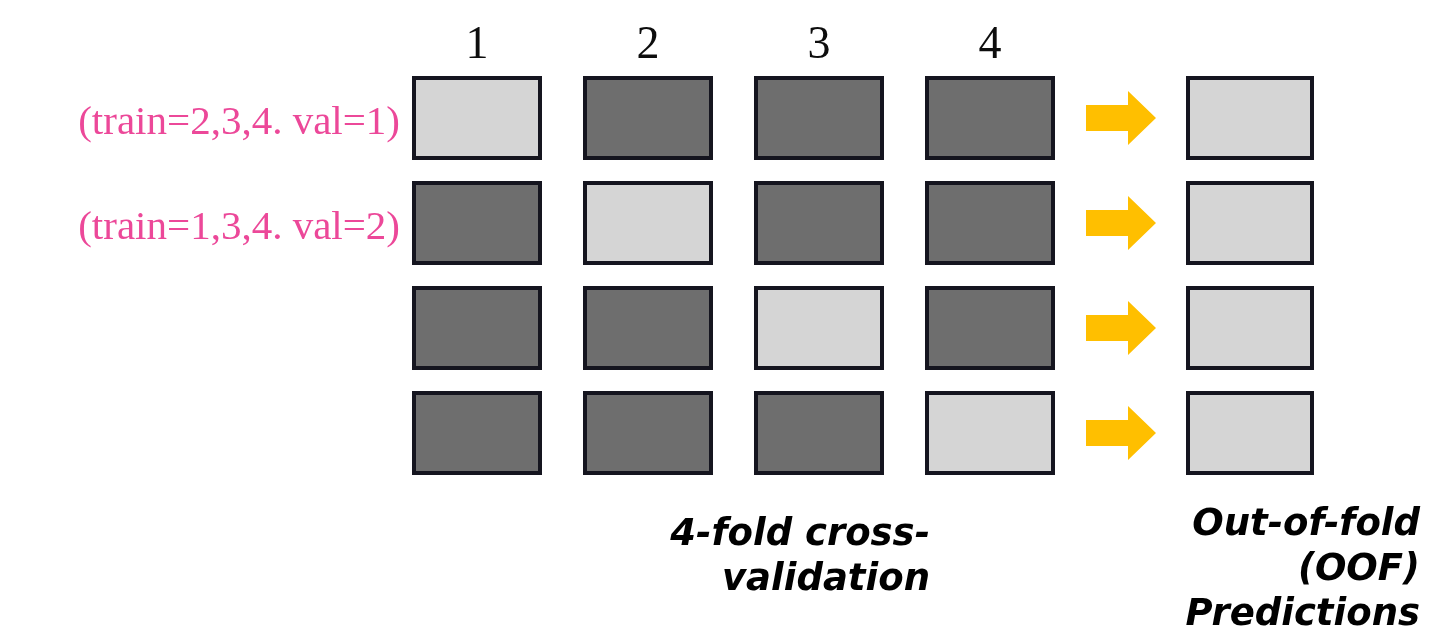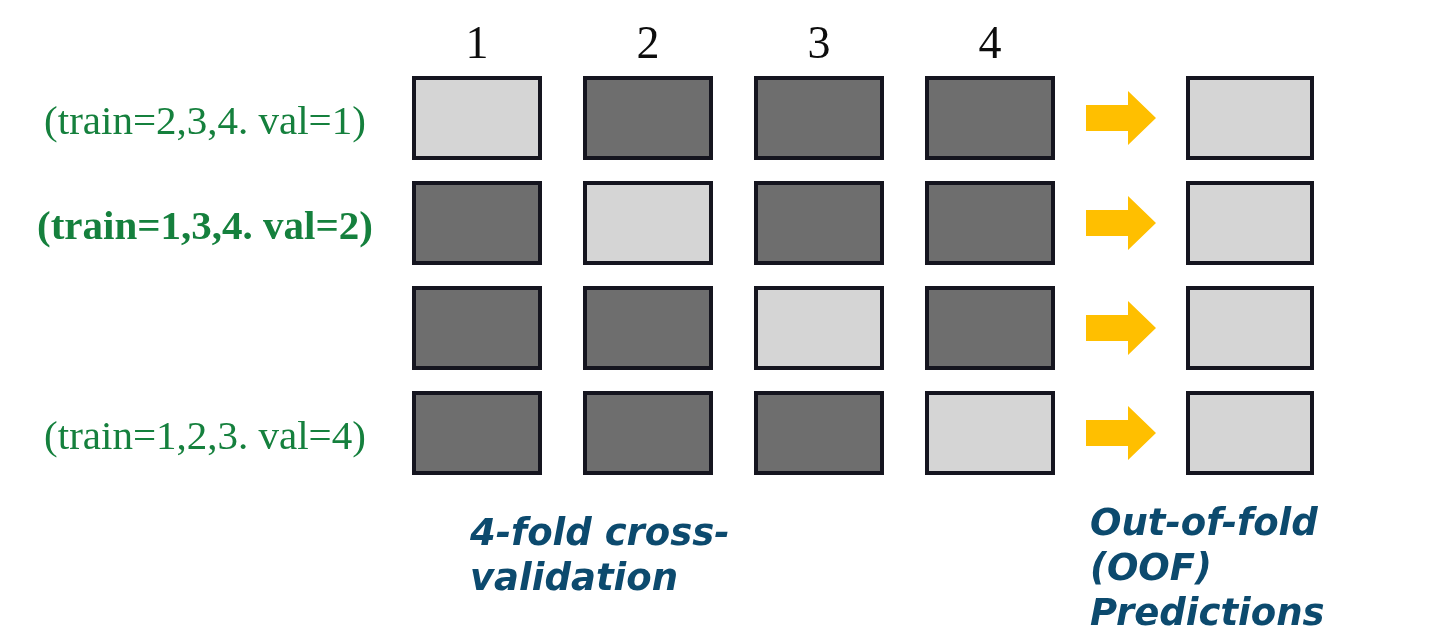--- a/index.html
+++ b/index.html
@@ -28,26 +28,26 @@
     line-height: 1;
     color: #0d0d0d;
     top: 20px;
   }
 
   
   .row-label {
     position: absolute;
     left: 10px;
     width: 390px;
-    text-align: center;
+    text-align: right;
     font-family: "Liberation Serif", "DejaVu Serif", serif;
     font-size: 41px;
     line-height: 1;
     white-space: nowrap;
-    color: #15803d;
+    color: #ec4899;
   }
 
   
   .cell {
     position: absolute;
     width: 130px;
     height: 84px;
     box-sizing: border-box;
     border: 4px solid #15151f;
     background: #6e6e6e;
@@ -75,22 +75,22 @@
   .arrow svg { display: block; width: 100%; height: 100%; }
 
   
   .caption {
     position: absolute;
     font-family: "DejaVu Sans", "Liberation Sans", sans-serif;
     font-style: italic;
     font-weight: 600;
     font-size: 37px;
     line-height: 1.22;
-    color: #0c4a6e;
-    text-align: left;
+    color: #000000;
+    text-align: right;
     white-space: pre-line;
   }
   #caption-cv {
     left: 470px;
     width: 460px;
     top: 510px;
   }
   #caption-oof {
     left: 1090px;
     width: 330px;
@@ -112,21 +112,21 @@
   <div class="cell" style="left:583px;top:76px;"></div>
   <div class="cell" style="left:754px;top:76px;"></div>
   <div class="cell" style="left:925px;top:76px;"></div>
   <div class="arrow" style="left:1086px;top:91px;">
     <svg viewBox="0 0 70 54" preserveAspectRatio="none" aria-hidden="true">
       <polygon points="0,14 42,14 42,0 70,27 42,54 42,40 0,40" fill="#ffbf00"></polygon>
     </svg>
   </div>
   <div class="oof-cell" style="left:1186px;top:76px;"></div>
 
-  <div class="row-label" style="top:205px;font-weight:bold;">(train=1,3,4. val=2)</div>
+  <div class="row-label" style="top:205px;">(train=1,3,4. val=2)</div>
   <div class="cell" style="left:412px;top:181px;"></div>
   <div class="cell light" style="left:583px;top:181px;"></div>
   <div class="cell" style="left:754px;top:181px;"></div>
   <div class="cell" style="left:925px;top:181px;"></div>
   <div class="arrow" style="left:1086px;top:196px;">
     <svg viewBox="0 0 70 54" preserveAspectRatio="none" aria-hidden="true">
       <polygon points="0,14 42,14 42,0 70,27 42,54 42,40 0,40" fill="#ffbf00"></polygon>
     </svg>
   </div>
   <div class="oof-cell" style="left:1186px;top:181px;"></div>
@@ -135,21 +135,20 @@
   <div class="cell" style="left:583px;top:286px;"></div>
   <div class="cell light" style="left:754px;top:286px;"></div>
   <div class="cell" style="left:925px;top:286px;"></div>
   <div class="arrow" style="left:1086px;top:301px;">
     <svg viewBox="0 0 70 54" preserveAspectRatio="none" aria-hidden="true">
       <polygon points="0,14 42,14 42,0 70,27 42,54 42,40 0,40" fill="#ffbf00"></polygon>
     </svg>
   </div>
   <div class="oof-cell" style="left:1186px;top:286px;"></div>
 
-  <div class="row-label" style="top:415px;">(train=1,2,3. val=4)</div>
   <div class="cell" style="left:412px;top:391px;"></div>
   <div class="cell" style="left:583px;top:391px;"></div>
   <div class="cell" style="left:754px;top:391px;"></div>
   <div class="cell light" style="left:925px;top:391px;"></div>
   <div class="arrow" style="left:1086px;top:406px;">
     <svg viewBox="0 0 70 54" preserveAspectRatio="none" aria-hidden="true">
       <polygon points="0,14 42,14 42,0 70,27 42,54 42,40 0,40" fill="#ffbf00"></polygon>
     </svg>
   </div>
   <div class="oof-cell" style="left:1186px;top:391px;"></div>

